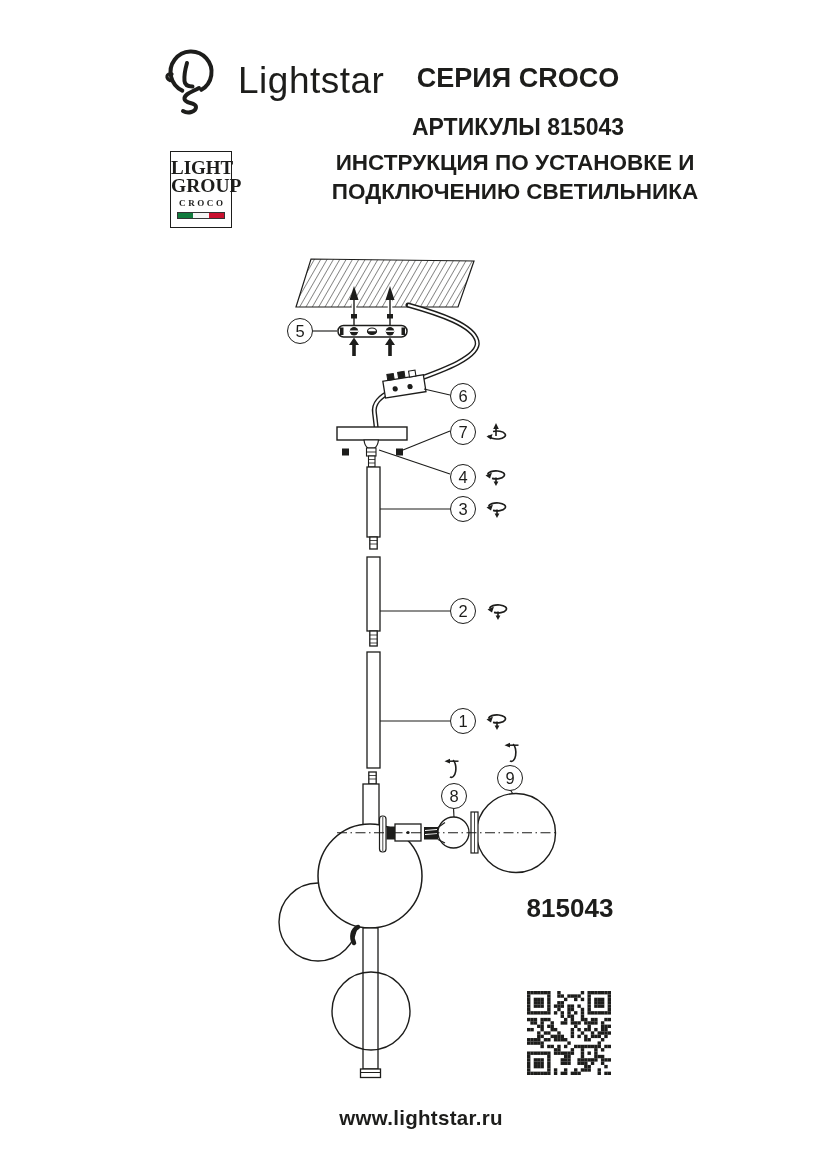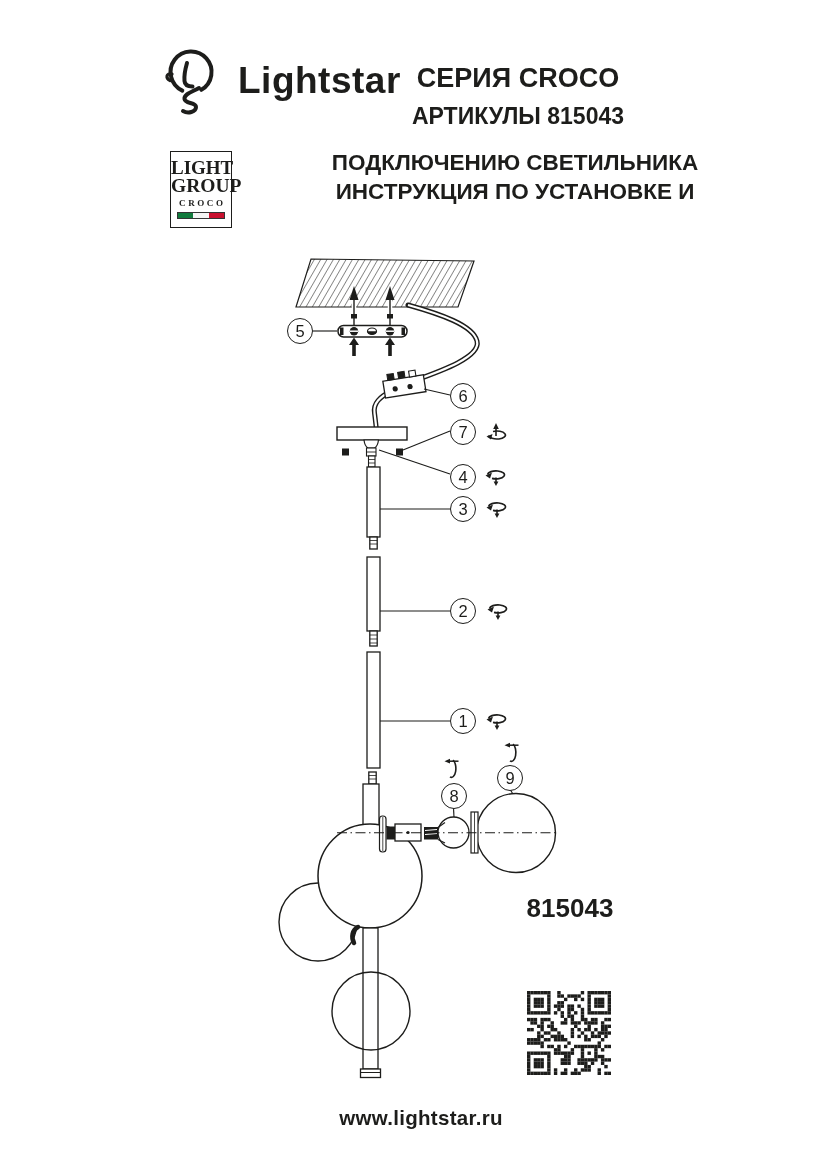--- a/index.html
+++ b/index.html
@@ -1,24 +1,24 @@
 <!DOCTYPE html>
 <html><head>
 <meta charset="utf-8">
 <style>
   html,body{margin:0;padding:0;background:#ffffff;}
   .page{position:relative;width:826px;height:1169px;background:#ffffff;overflow:hidden;
         font-family:"Liberation Sans", sans-serif;color:#1d1d1b;}
   .abs{position:absolute;}
 
   
-  .brand-name{position:absolute;left:238px;top:60px;font-size:37px;font-weight:bold;letter-spacing:0.5px;text-align:right;}
+  .brand-name{position:absolute;left:238px;top:60px;font-size:37px;font-weight:normal;letter-spacing:0.5px;text-align:right;}
   .series-block{position:absolute;left:392px;top:63px;width:252px;text-align:center;}
   .series-title{font-size:27px;font-weight:bold;line-height:30px;}
-  .series-articles{font-size:23px;font-weight:bold;line-height:26px;margin-top:10px;}
+  .series-articles{font-size:23px;font-weight:bold;line-height:26px;margin-top:21px;}
   .group-logo{position:absolute;left:170px;top:151px;width:60px;height:75px;border:1.6px solid #1d1d1b;
               background:#fff;text-align:center;font-family:"Liberation Serif", serif;}
   .gl-light{font-size:19px;font-weight:bold;line-height:19px;margin-top:6px;letter-spacing:0px;}
   .gl-star{font-size:19.5px;font-weight:bold;line-height:18px;}
   .gl-group{font-size:9px;font-weight:bold;letter-spacing:2.6px;margin-top:3px;text-indent:2.6px;}
   .gl-flag{width:46px;height:5px;margin:4px auto 0 auto;display:flex;border:0.5px solid #333;}
   .gl-flag span{flex:1;height:100%;display:block;}
   .instruction-title{position:absolute;left:320px;top:148px;width:390px;text-align:center;
                      font-size:22.5px;font-weight:bold;line-height:29px;}
 
@@ -60,22 +60,22 @@
     <div class="gl-star">GROUP</div>
     <div class="gl-group">CROCO</div>
     <div class="gl-flag">
       <span style="background:#117a3d"></span>
         <span style="background:#f4f4f4"></span>
         <span style="background:#c8102e"></span>
     </div>
   </div>
 
   <div class="instruction-title">
+    <div>ИНСТРУКЦИЯ ПО УСТАНОВКЕ И</div>
     <div>ПОДКЛЮЧЕНИЮ СВЕТИЛЬНИКА</div>
-    <div>ИНСТРУКЦИЯ ПО УСТАНОВКЕ И</div>
   </div>
 
   <svg class="diagram-svg" viewBox="0 0 826 1169">
     <defs>
       <pattern id="hatch" width="5.5" height="5.5" patternUnits="userSpaceOnUse" patternTransform="rotate(30)">
         <line x1="0" y1="0" x2="0" y2="5.5" stroke="#1d1d1b" stroke-width="1"></line>
       </pattern>
     </defs>
 
     <polygon points="311,259 474,261 458,307 296,307" fill="url(#hatch)" stroke="#1d1d1b" stroke-width="1.2"></polygon>

